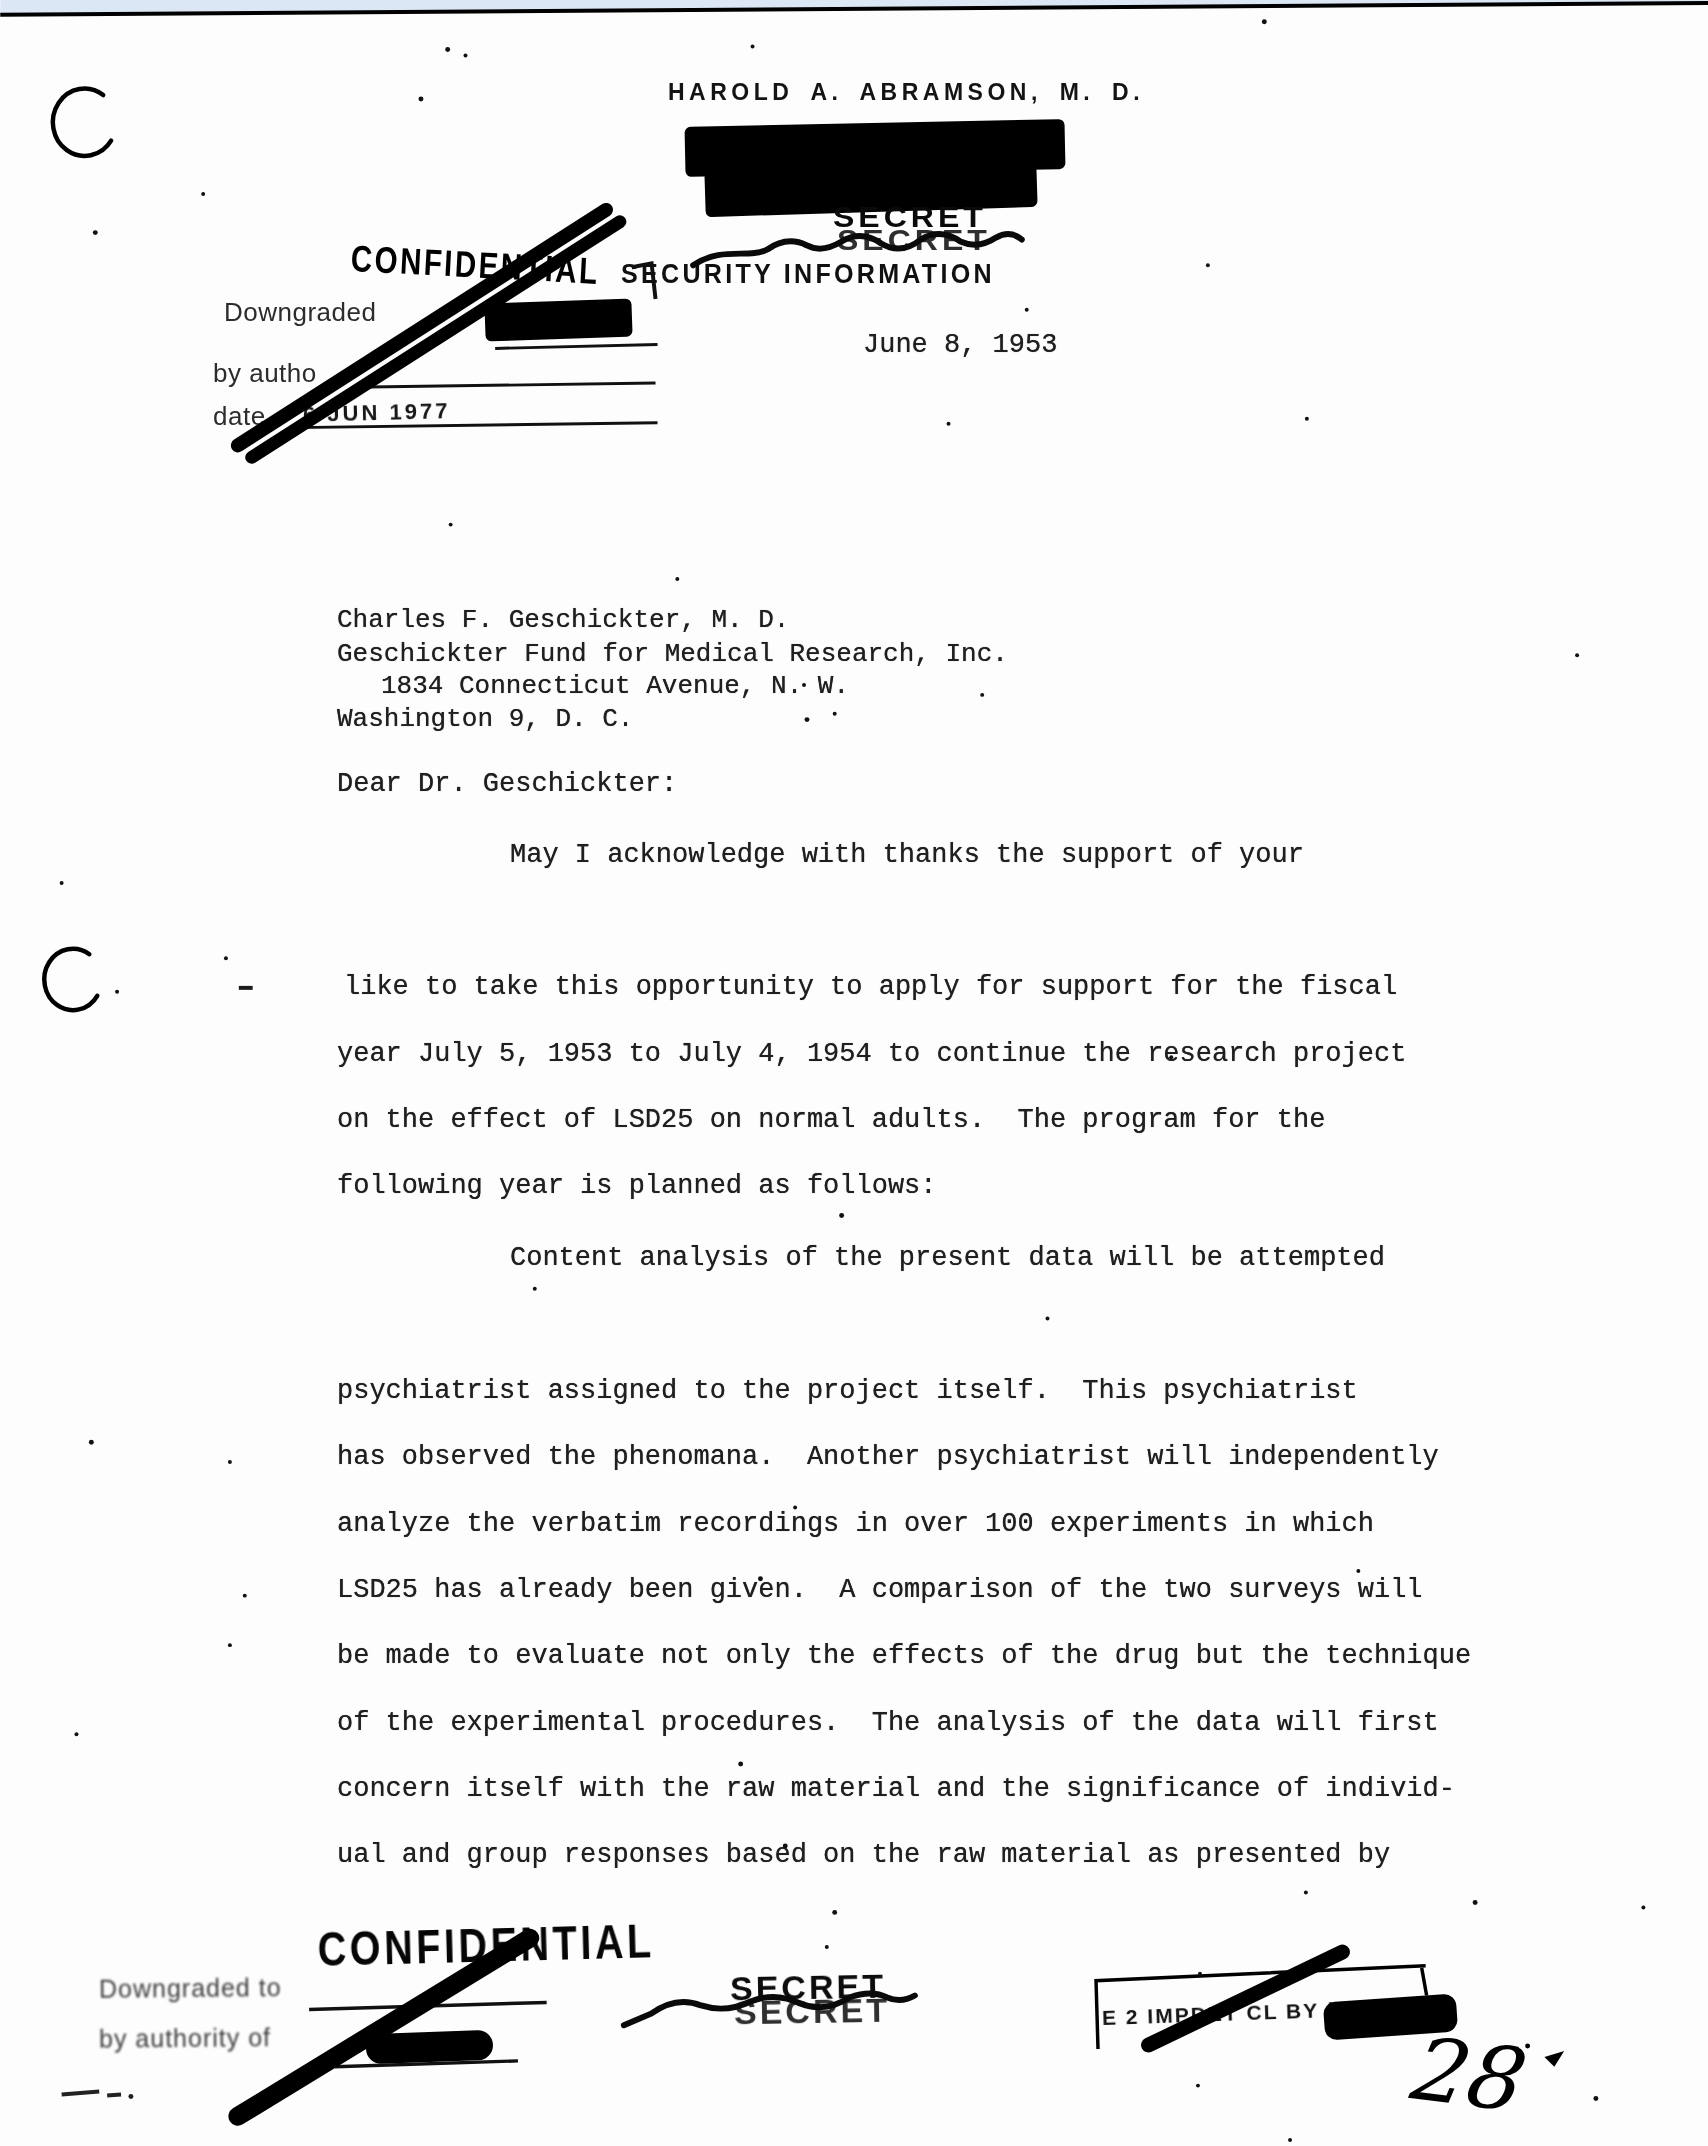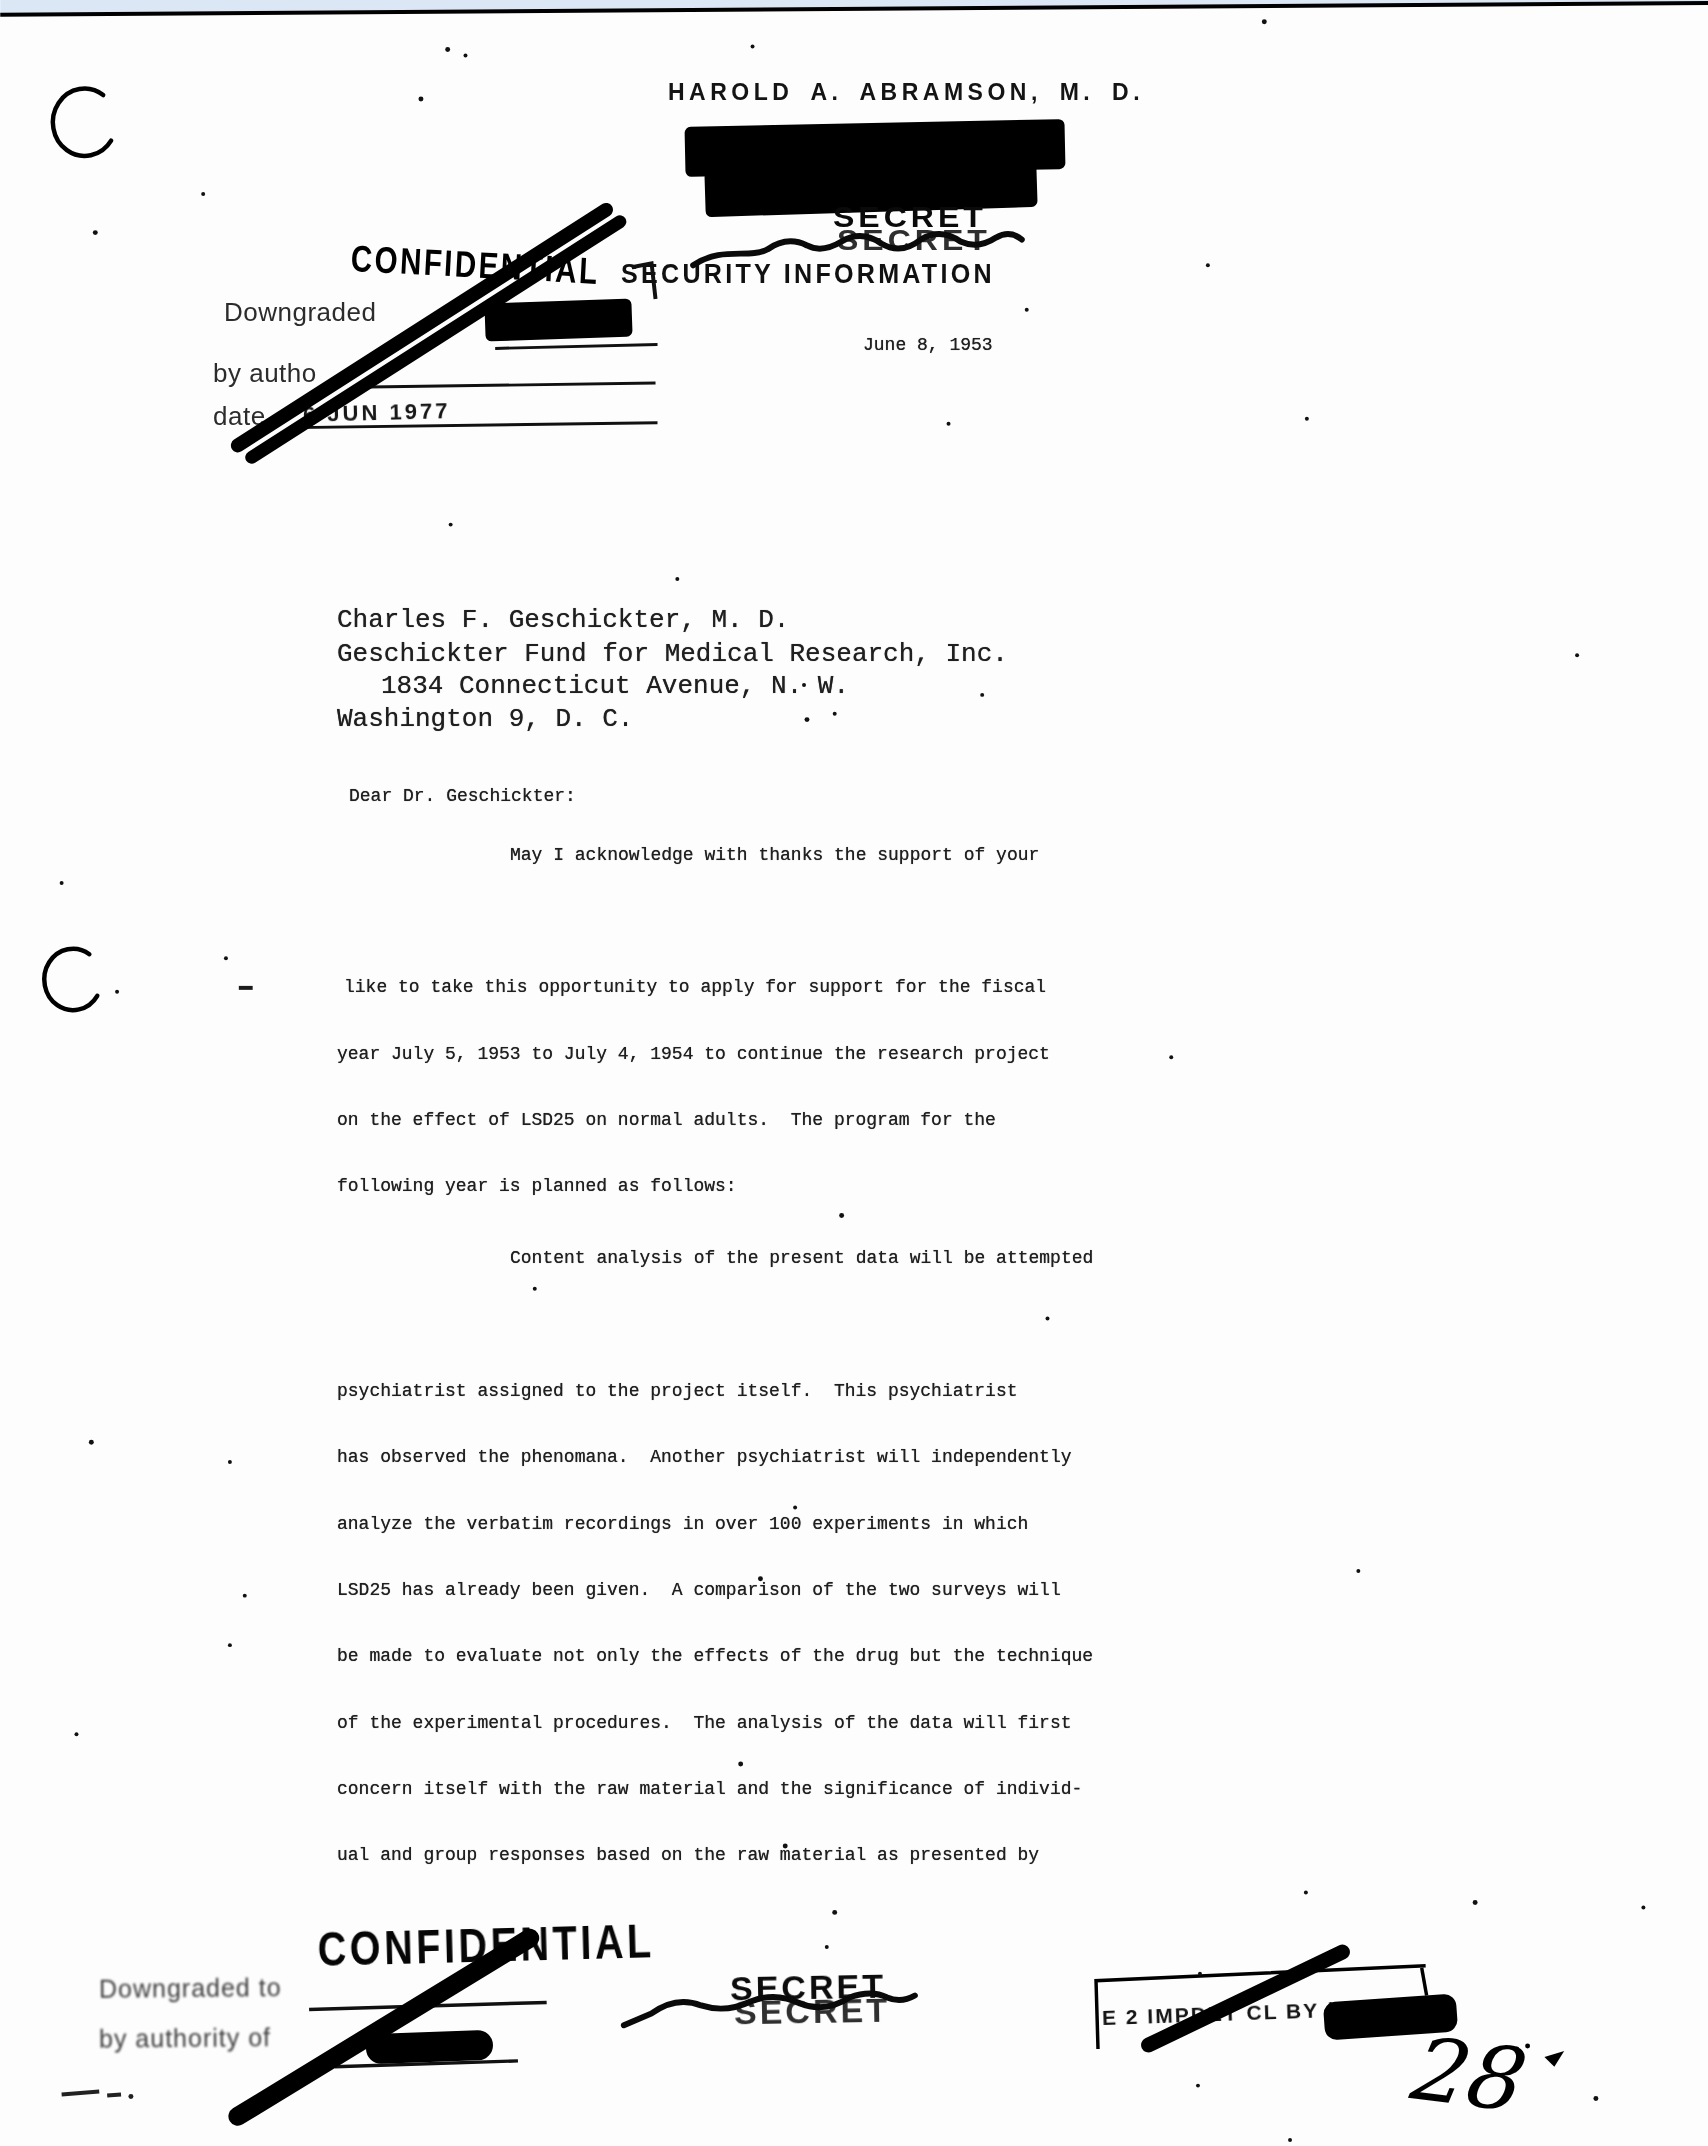--- a/index.html
+++ b/index.html
@@ -1,21 +1,21 @@
 <!DOCTYPE html>
 <html><head>
 <meta charset="utf-8">
 <style>
   html,body{margin:0;padding:0;background:#888;}
   .page{
     position:relative;width:1709px;height:2146px;background:#fdfdfd;
     overflow:hidden;font-family:"Liberation Mono",monospace;color:#1b1b1b;
   }
   .typed{
-    position:absolute;font-size:18px;line-height:30px;white-space:pre;
+    position:absolute;font-size:27px;line-height:30px;white-space:pre;
     color:#1f1f1f;text-shadow:0 0 0.7px #3a3a3a;
   }
   .typed.small{font-size:26px;}
   .letterhead{
     position:absolute;left:668px;top:79px;
     font-family:"Liberation Sans",sans-serif;font-size:23px;font-weight:600;
     letter-spacing:4.5px;word-spacing:7px;color:#141414;
   }
   .stamp{
     position:absolute;font-family:"Liberation Sans",sans-serif;color:#0d0d0d;
@@ -85,21 +85,21 @@
   <div class="stamp secret ghost" style="left:837px;top:222px;">SECRET</div>
   <div class="stamp secinfo">SECURITY INFORMATION</div>
 
   <div class="typed" style="left:863px;top:330px;">June 8, 1953</div>
 
   <div class="typed small" style="left:337px;top:605px;">Charles F. Geschickter, M. D.</div>
   <div class="typed small" style="left:337px;top:639px;">Geschickter Fund for Medical Research, Inc.</div>
   <div class="typed small" style="left:337px;top:671px;margin-left:44px;">1834 Connecticut Avenue, N. W.</div>
   <div class="typed small" style="left:337px;top:704px;">Washington 9, D. C.</div>
 
-  <div class="typed" style="left:349px;top:769px;margin-top:12px;">Dear Dr. Geschickter:</div>
+  <div class="typed" style="left:337px;top:769px;">Dear Dr. Geschickter:</div>
 
   <div class="typed" style="left:510px;top:840px;">May I acknowledge with thanks the support of your</div>
   <div class="typed" style="left:337px;top:972px;margin-left:7px;">like to take this opportunity to apply for support for the fiscal</div>
   <div class="typed" style="left:337px;top:1039px;">year July 5, 1953 to July 4, 1954 to continue the research project</div>
   <div class="typed" style="left:337px;top:1105px;">on the effect of LSD25 on normal adults.  The program for the</div>
   <div class="typed" style="left:337px;top:1171px;">following year is planned as follows:</div>
 
   <div class="typed" style="left:510px;top:1243px;">Content analysis of the present data will be attempted</div>
   <div class="typed" style="left:337px;top:1376px;">psychiatrist assigned to the project itself.  This psychiatrist</div>
   <div class="typed" style="left:337px;top:1442px;">has observed the phenomana.  Another psychiatrist will independently</div>

